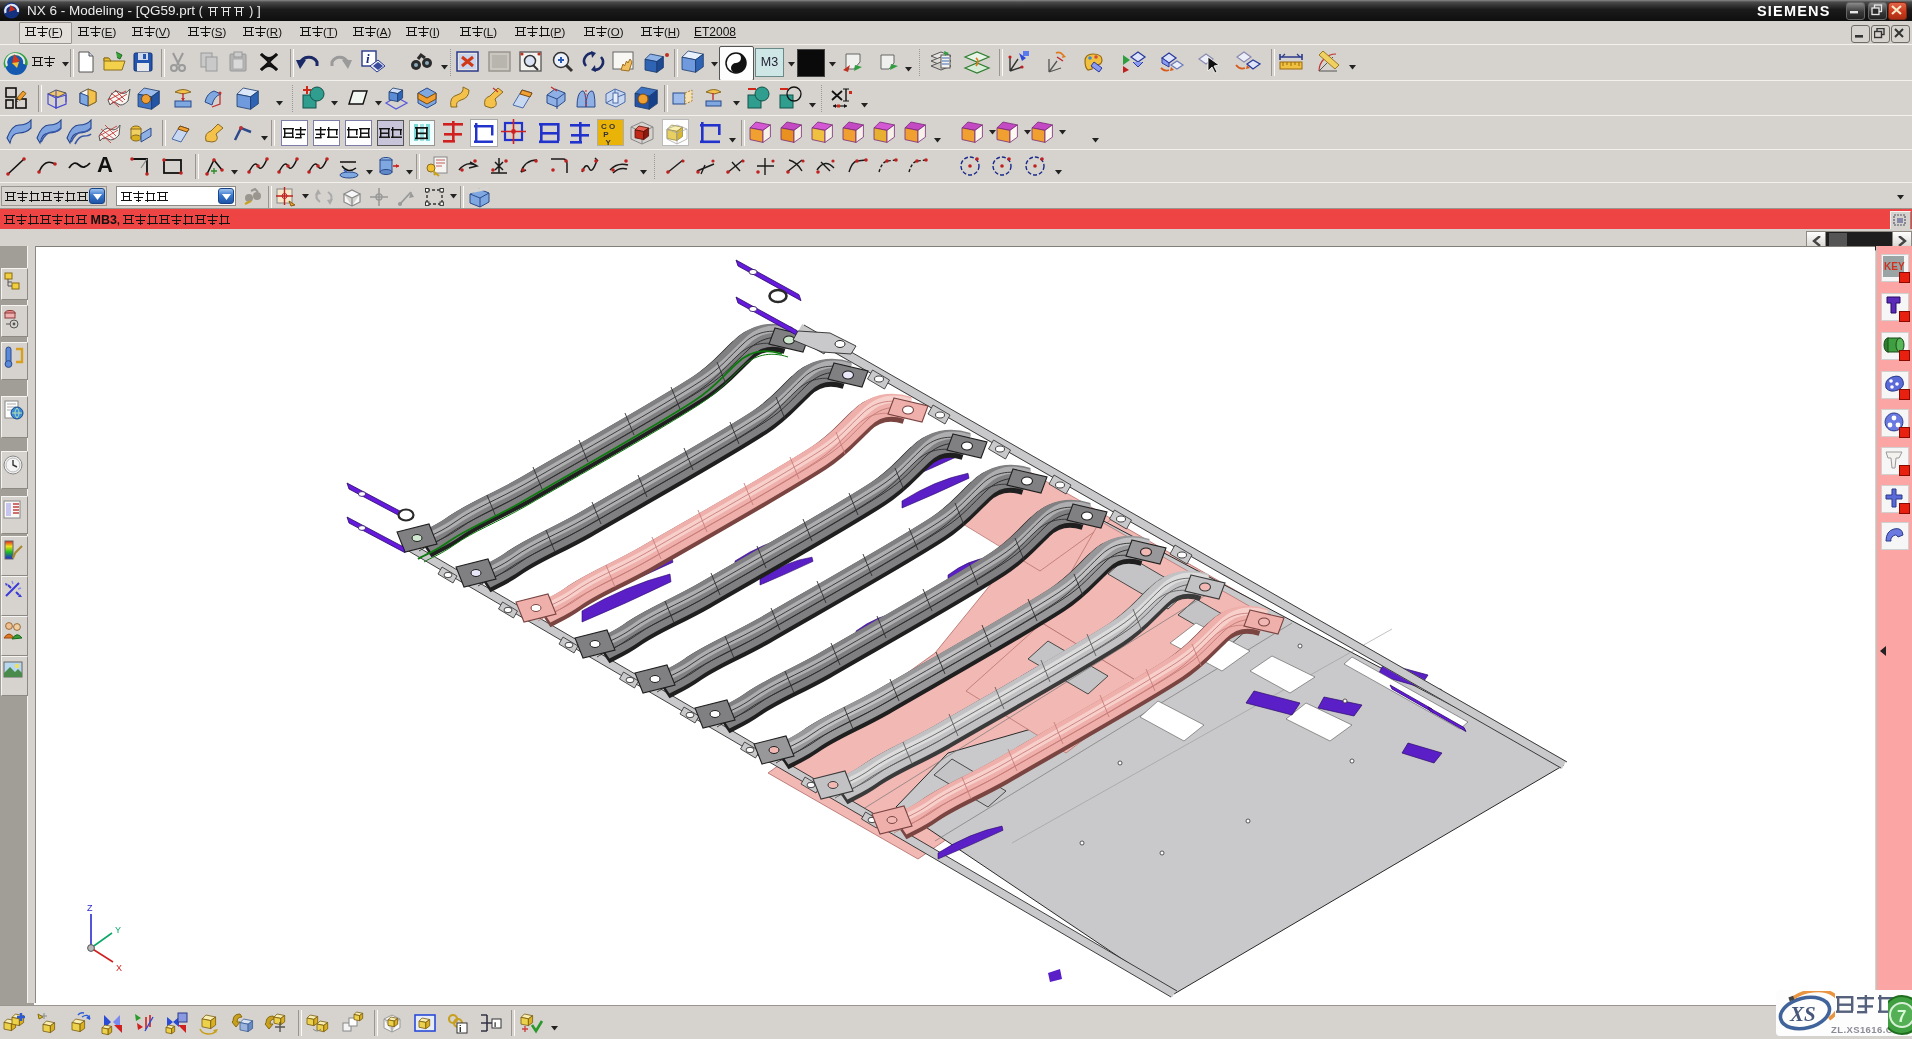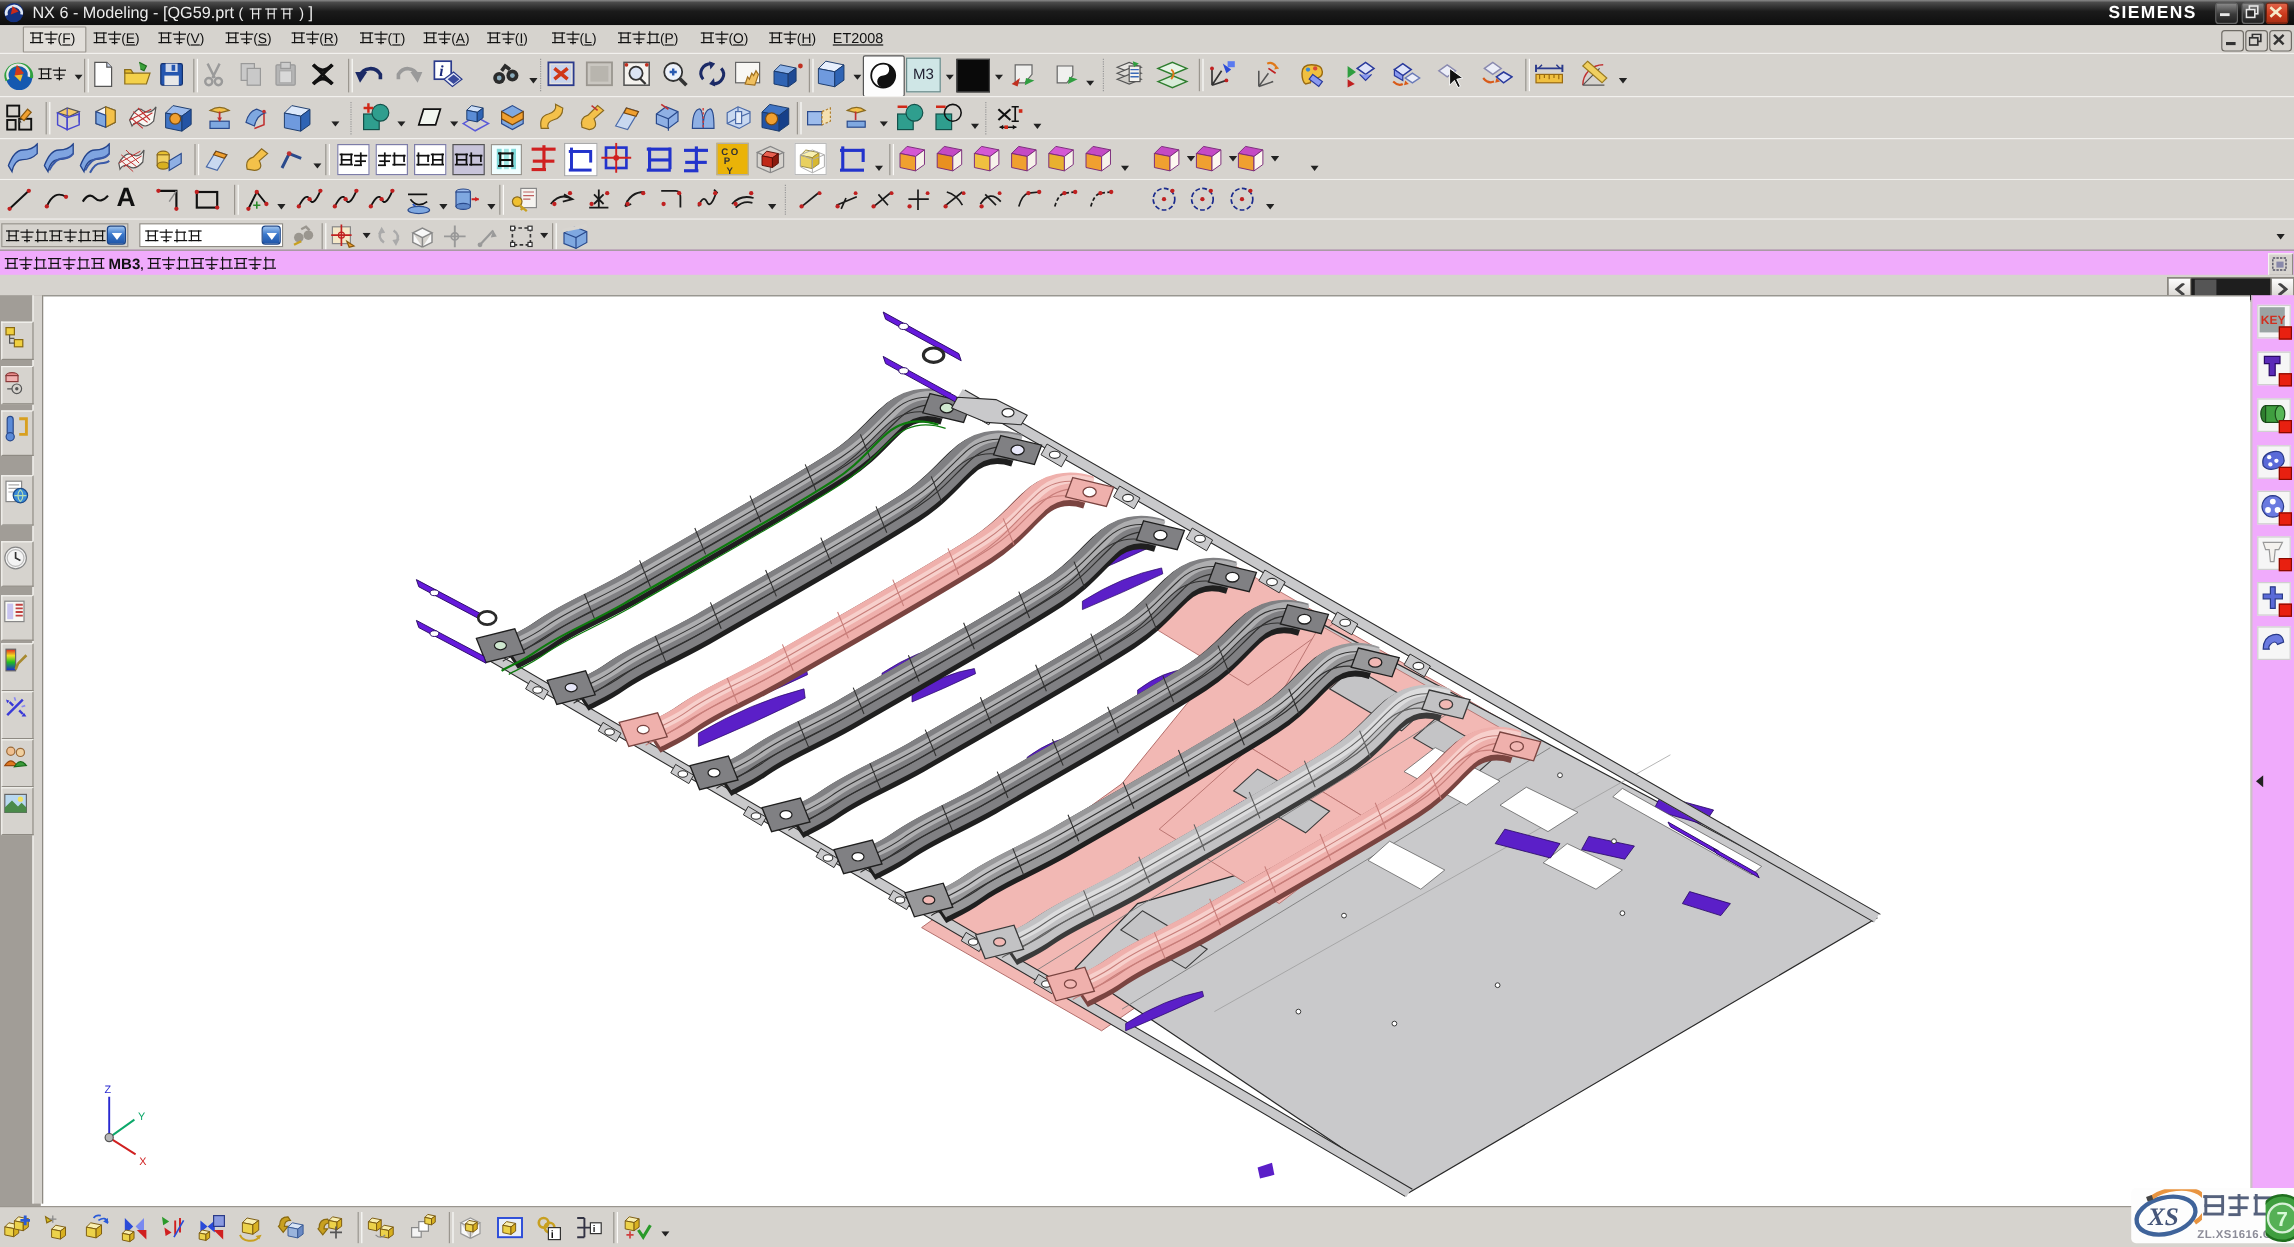--- a/index.html
+++ b/index.html
@@ -12,25 +12,25 @@
 .vsep{position:absolute;width:2px;border-left:1px solid #9a968f;border-right:1px solid #fbfaf8;}
 #titlebar{position:absolute;left:0;top:0;width:1912px;height:21px;background:linear-gradient(#8a8a8a 0%,#4a4a4a 10%,#1b1b1b 45%,#0e0e0e 100%);}
 #titletext{position:absolute;left:27px;top:3px;color:#ececec;font-size:13.5px;}
 #siemens{position:absolute;left:1757px;top:3px;color:#fff;font-size:14.5px;font-weight:bold;letter-spacing:1.2px;}
 .tbtn{position:absolute;top:2px;width:17px;height:16px;border-radius:3px;background:linear-gradient(#8a8a8a,#3a3a3a 55%,#222);border:1px solid #666;}
 #menubar{position:absolute;left:0;top:21px;width:1912px;height:23px;background:#d6d3ce;font-size:12.5px;color:#111;}
 .mi{position:absolute;top:4px;white-space:nowrap;}
 .mdibtn{position:absolute;top:4px;width:17px;height:16px;background:#d6d3ce;border:1px solid #6f6c66;border-radius:3px;}
 .tbrow{position:absolute;left:0;width:1912px;background:#d6d3ce;border-top:1px solid #f2f1ee;box-shadow:inset 0 -1px 0 #bdbab4;}
 #filterbar{position:absolute;left:0;top:182px;width:1912px;height:26px;background:#d6d3ce;border-top:1px solid #f2f1ee;box-shadow:inset 0 -1px 0 #bdbab4;}
-#promptbar{position:absolute;left:0;top:208px;width:1912px;height:21px;background:#f0abfc;border-top:1px solid #9a968f;border-bottom:1px solid #9a968f;font-size:12.5px;color:#111;}
+#promptbar{position:absolute;left:0;top:208px;width:1912px;height:21px;background:#ef4444;border-top:1px solid #9a968f;border-bottom:1px solid #9a968f;font-size:12.5px;color:#111;}
 #row229{position:absolute;left:0;top:229px;width:1912px;height:17px;background:#d6d3ce;}
 #leftbar{position:absolute;left:0;top:246px;width:34px;height:759px;background:#a19d97;}
 #canvas{position:absolute;left:33px;top:246px;width:1842px;height:759px;background:#fff;border-top:1px solid #827f79;box-sizing:border-box;}
-#rightpal{position:absolute;left:1876px;top:246px;width:36px;height:759px;background:#f0abfc;border-left:1px solid #c5c2bc;}
+#rightpal{position:absolute;left:1876px;top:246px;width:36px;height:759px;background:#fca5a5;border-left:1px solid #c5c2bc;}
 #bottombar{position:absolute;left:0;top:1005px;width:1912px;height:34px;background:#d6d3ce;border-top:1px solid #9a968f;}
 #hscroll{position:absolute;left:1806px;top:231px;width:106px;height:20px;background:#1e1e1e;border:1px solid #8e8a83;box-sizing:border-box;}
 .sbtn{position:absolute;top:0;width:20px;height:18px;background:linear-gradient(#fefefe,#d7d4cf);border:1px solid #8e8a83;box-sizing:border-box;}
 .combo{position:absolute;height:20px;background:#fff;border:1px solid #8e8a83;box-sizing:border-box;font-size:12px;color:#111;}
 .cbtn{position:absolute;right:1px;top:1px;width:16px;height:16px;background:linear-gradient(#9cc2ee,#3a78cc 45%,#1f55a8);border:1px solid #1a4488;border-radius:3px;box-sizing:border-box;}
 #wm{position:absolute;left:1776px;top:990px;width:136px;height:46px;background:#fdfdfd;border-radius:4px 0 0 4px;}
 #wmurl{position:absolute;left:55px;top:34px;color:#8c8c98;font-weight:bold;font-size:9.5px;letter-spacing:0.4px;}
 .pal{position:absolute;left:4px;width:26px;height:26px;background:#f6f6f6;border:1px solid #d0d0d0;}
 </style></head>
 <body>

